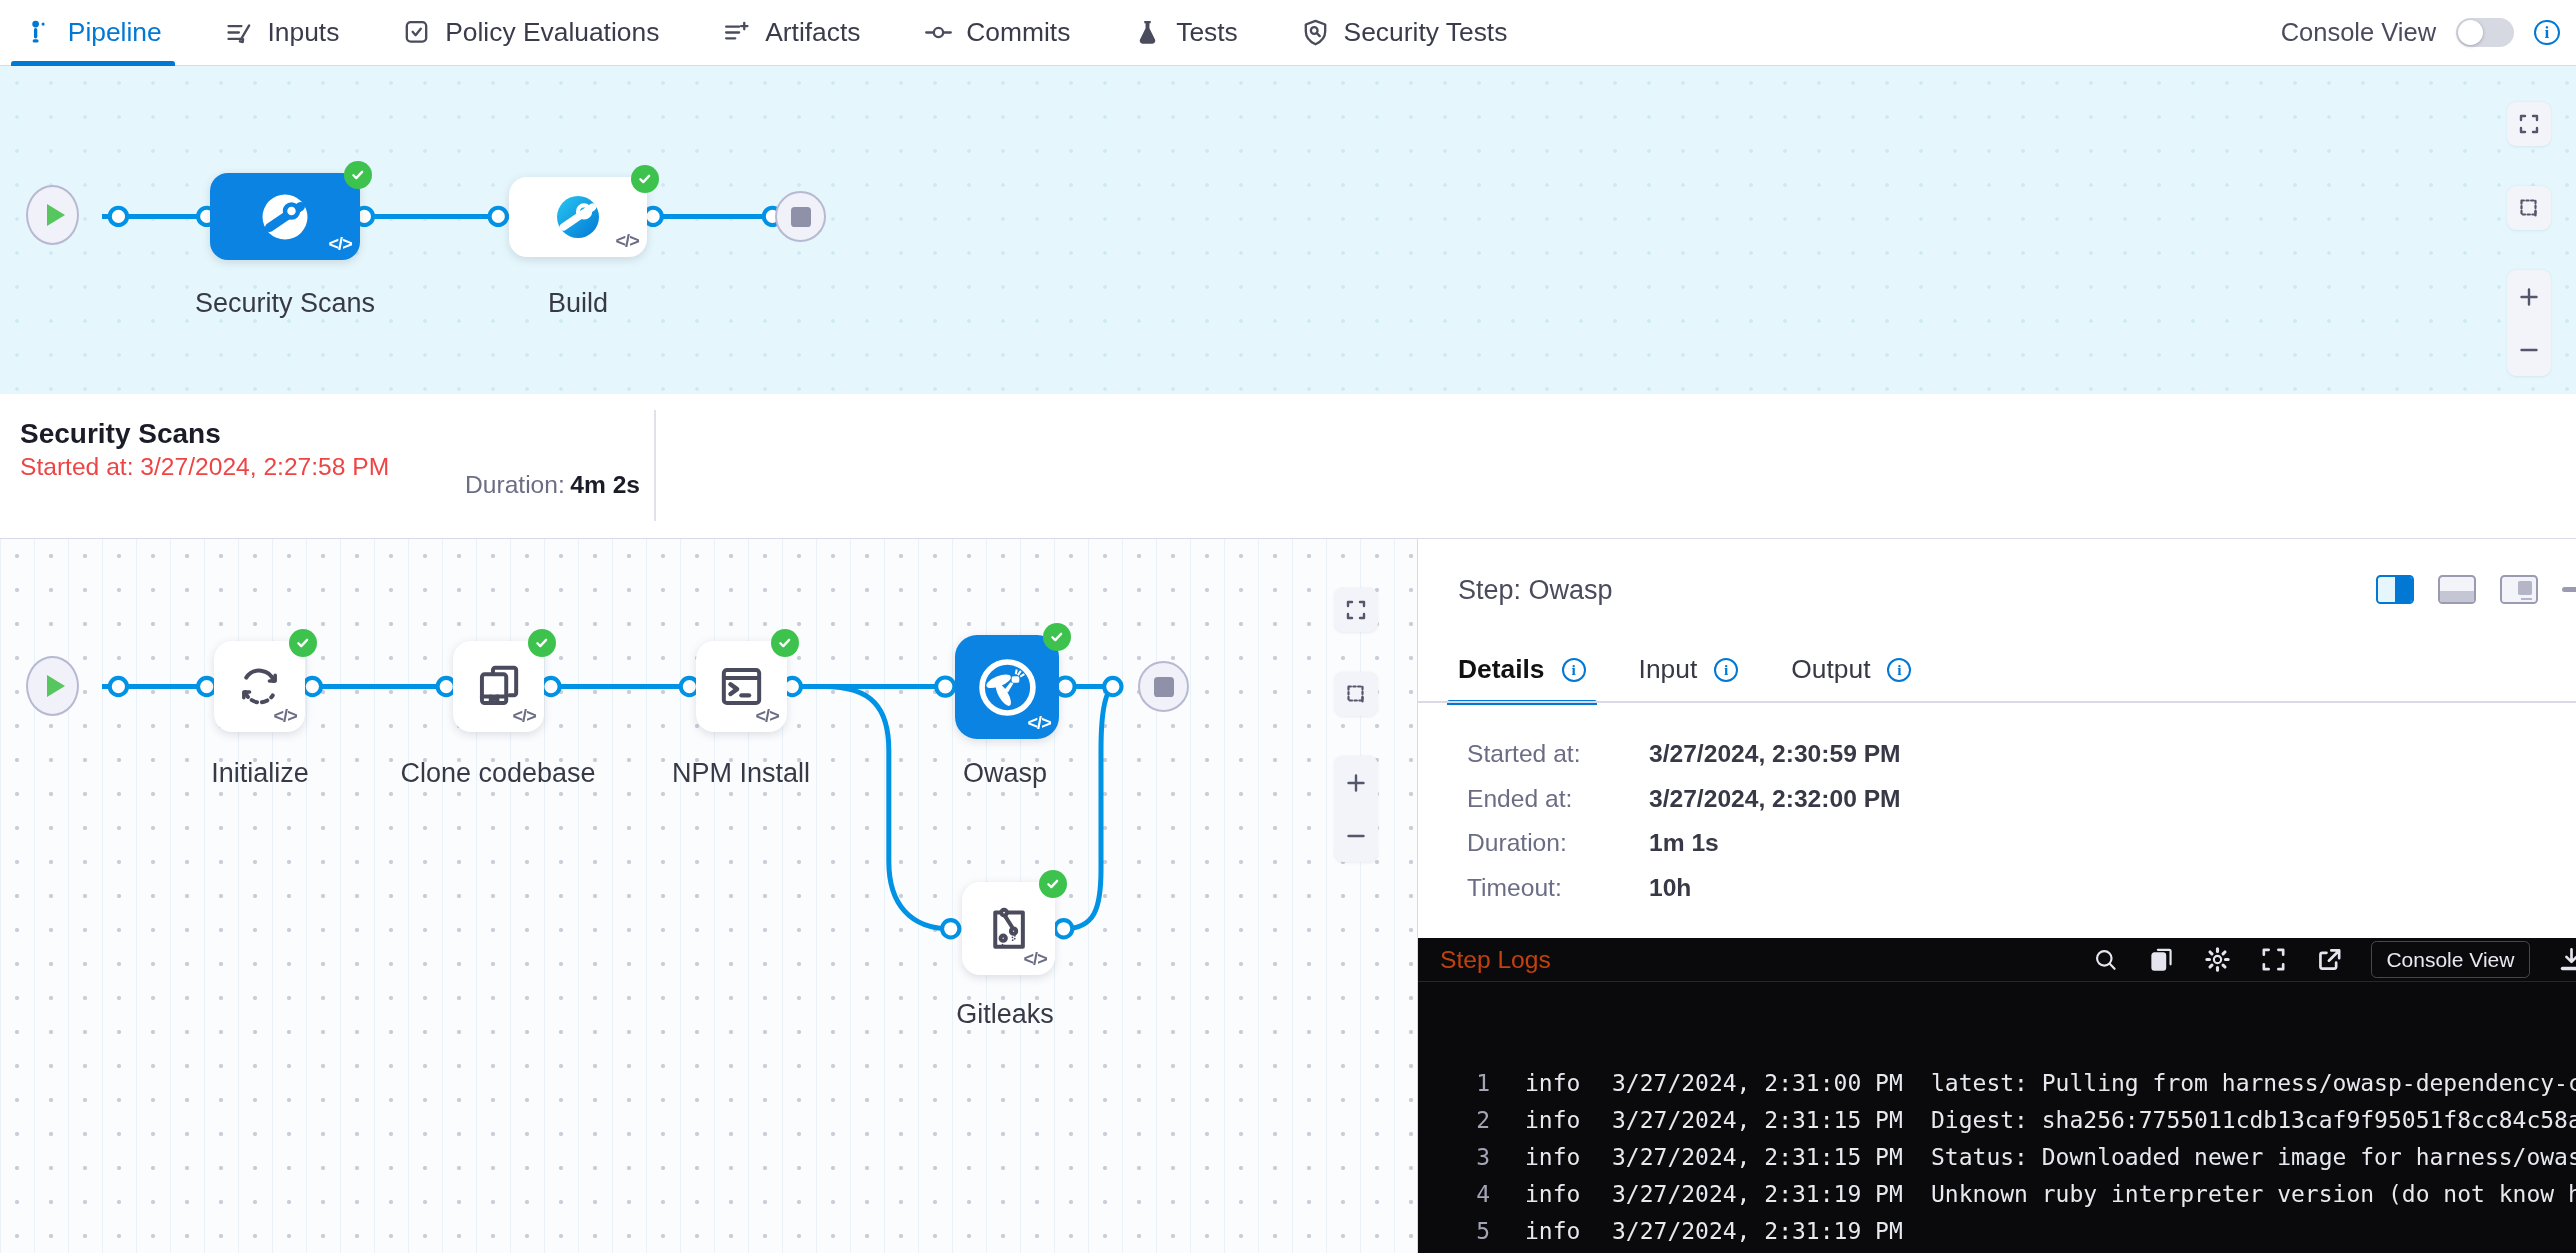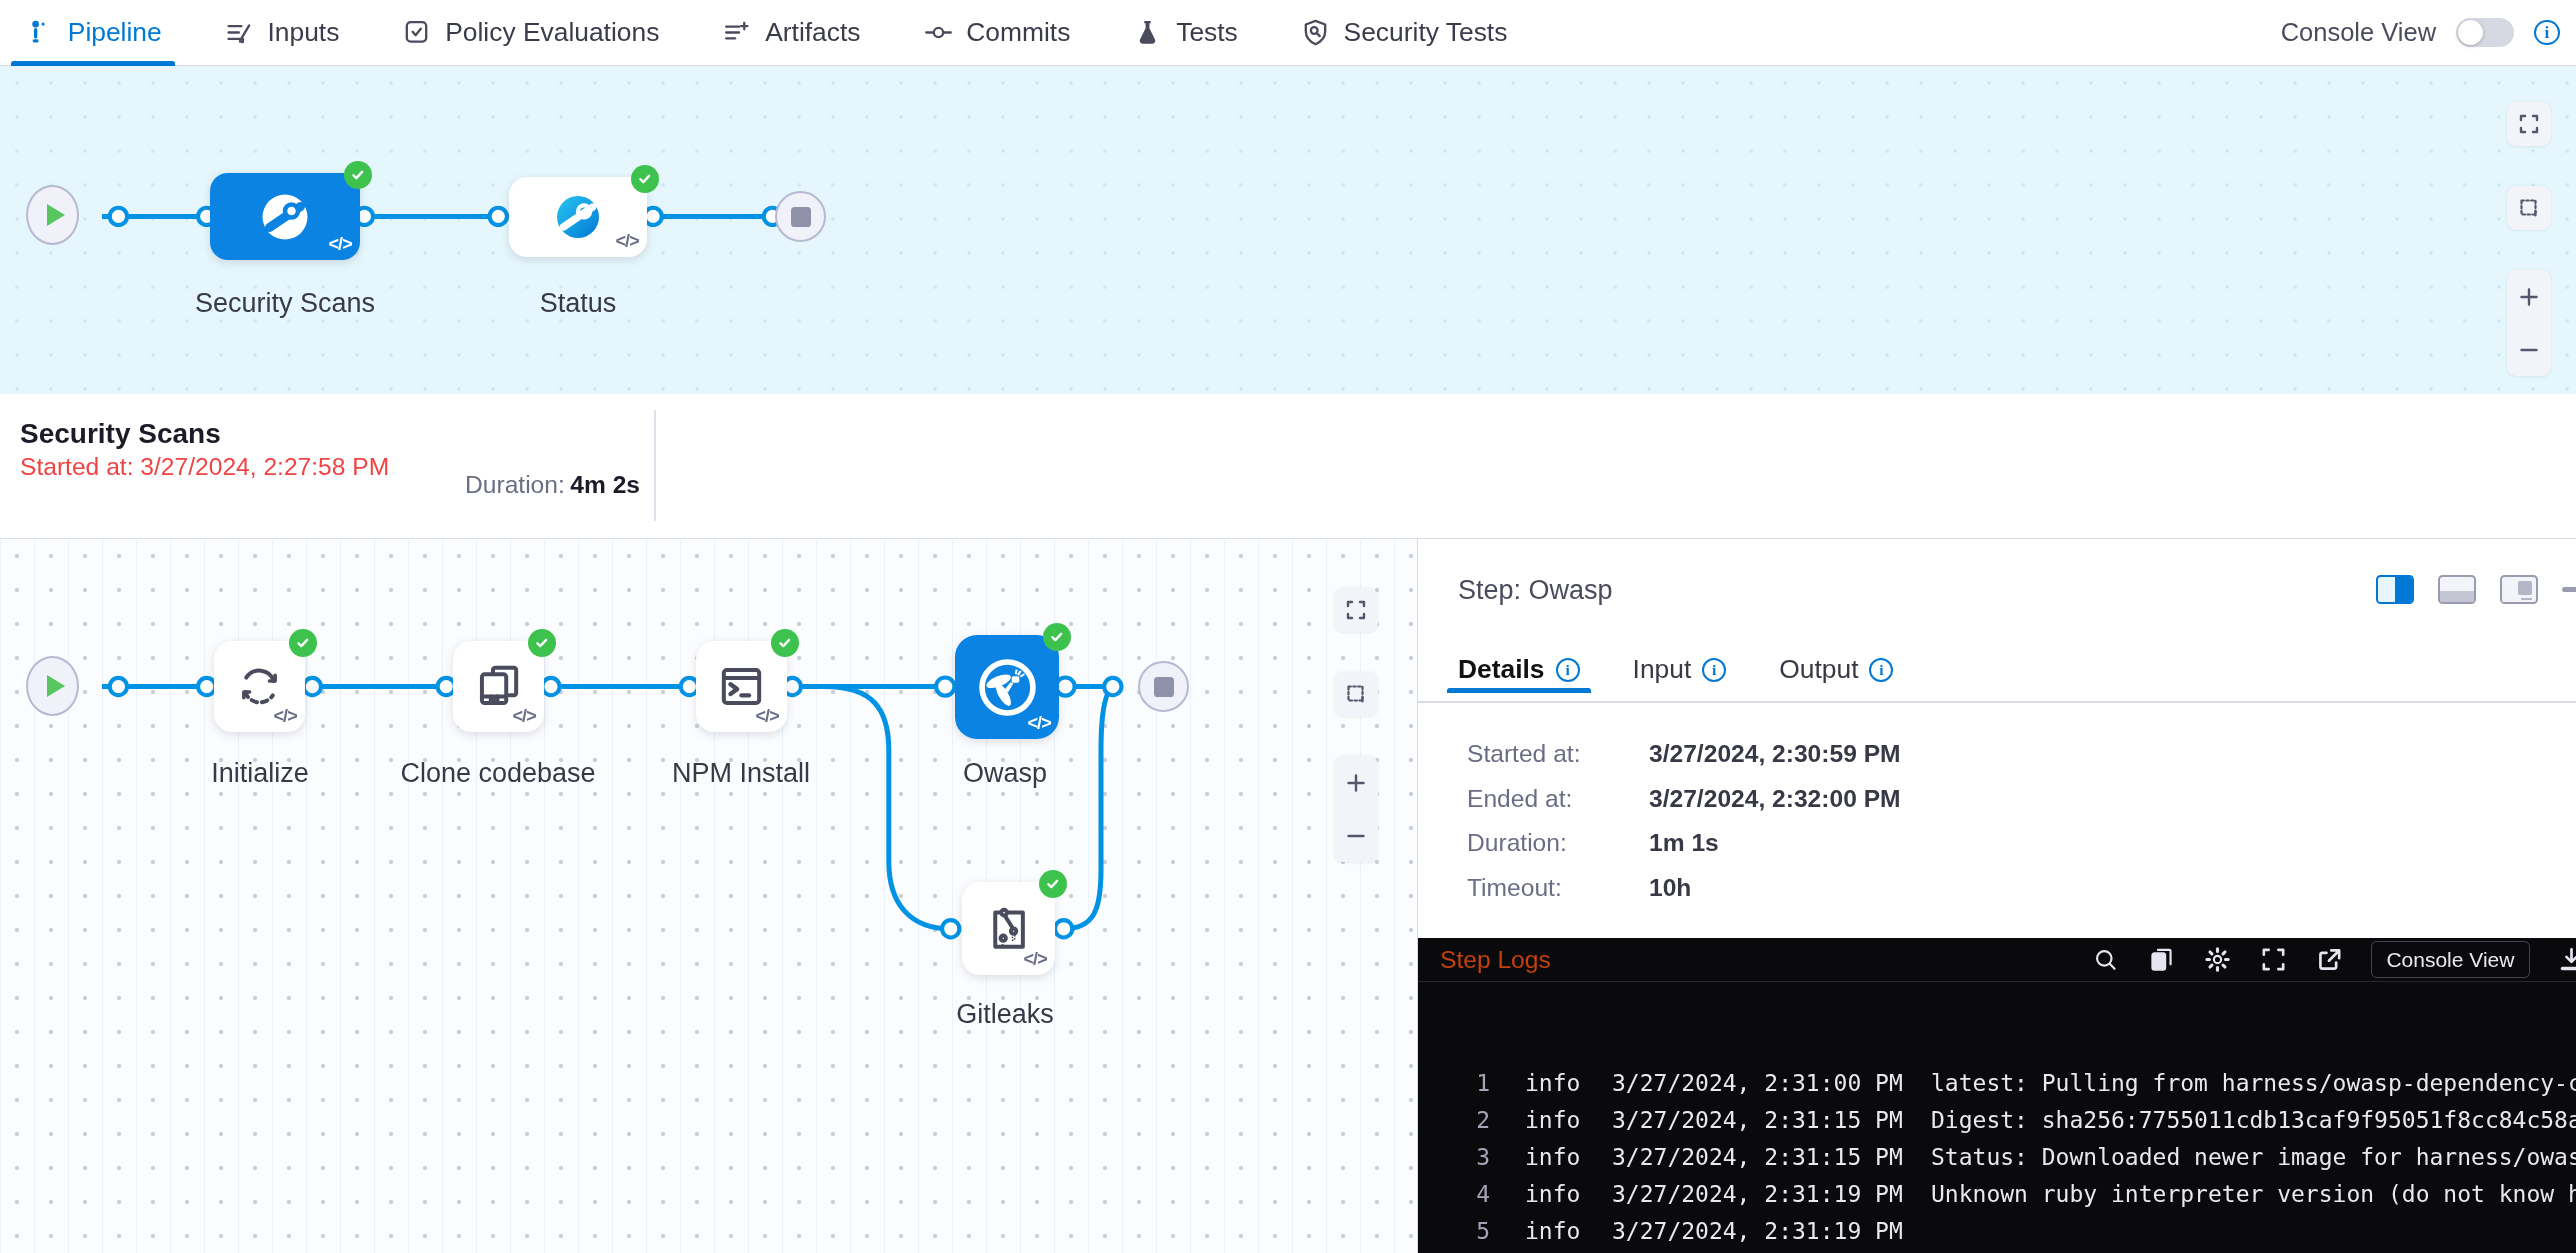--- a/index.html
+++ b/index.html
@@ -82,21 +82,21 @@
   .view-icons { position:absolute; right:27px; top:36px; display:flex; align-items:center; gap:24px; }
   .vi { width:38px; height:29px; border:2.7px solid #9a9bb0; border-radius:4.6px; background:#f3f3fa; position:relative; overflow:hidden; }
   .vi.active { border-color:#0278d5; background:#e5f6fd; }
   .vi.active .half { position:absolute; right:0; top:0; bottom:0; width:50%; background:#0278d5; }
   .vi .bottomhalf { position:absolute; left:0; right:0; bottom:0; height:45%; background:#c5c6d4; }
   .vi .inner { position:absolute; right:3.6px; top:3.6px; bottom:7.3px; width:14.6px; background:#b4b5c6; border-radius:1.8px; }
   .vi .innerline { position:absolute; right:3.6px; bottom:1.8px; width:11px; height:2.7px; background:#b4b5c6; }
   .minimize { width:24px; height:4.6px; background:#9a9bb0; border-radius:2.7px; }
 
   .ptabs { position:absolute; left:40px; top:115px; display:flex; gap:53px; }
-  .ptab { display:flex; align-items:center; gap:11px; font-size:26.4px; color:#383946; padding-bottom:8px; position:relative; }
+  .ptab { display:flex; align-items:center; gap:17px; font-size:26.4px; color:#383946; padding-bottom:20px; position:relative; }
   .ptab.active { font-weight:bold; color:#111; }
   .ptab.active .tab-underline { position:absolute; left:-11px; right:-11px; bottom:0; height:5.5px;
     background:#0278d5; border-radius:2.7px 2.7px 0 0; }
   .ptab .info-i { width:24px; height:24px; font-size:15.5px; }
   .ptab-divider { position:absolute; left:0; top:162px; width:100%; height:1.8px; background:#d9dae5; }
 
   .kv { position:absolute; left:49px; top:200px; display:flex; flex-direction:column; gap:15.5px; }
   .kv-row { display:flex; font-size:24.6px; line-height:29px; }
   .kv-label { width:182px; color:#6b6d85; }
   .kv-value { font-weight:bold; color:#383946; }
@@ -235,21 +235,21 @@
         <path d="M5.8 16.2 18.2 7.8" stroke="#fff" stroke-width="3.2" stroke-linecap="round"></path>
         <circle cx="14.6" cy="9.6" r="2.6" fill="none" stroke="#fff" stroke-width="1.8"></circle>
       </svg>
       <span class="badge-check">
           <svg viewBox="0 0 16 16">
             <path d="M3.5 8.5l3 3 6-6.5" stroke="#fff" stroke-width="2.4" fill="none" stroke-linecap="round" stroke-linejoin="round"></path>
           </svg>
         </span>
       <span class="badge-code">&lt;/&gt;</span>
     </div>
-    <span class="node-label" style="left:578px; top:222px;">Status</span>
+    <span class="node-label" style="left:578px; top:222px;">Build</span>
 
     <div class="node-oval" style="left:775px; top:125px; width:51px; height:51px;">
       <div class="stop-sq"></div>
     </div>
 
     <div class="ctrl-col" style="right:25.5px; top:36px;">
       <div class="ctrl-btn">
         <svg viewBox="0 0 24 24" class="ic" style="stroke:#54566b;stroke-width:2.4">
             <path d="M4 8V4h4M16 4h4v4M20 16v4h-4M8 20H4v-4"></path>
           </svg>

